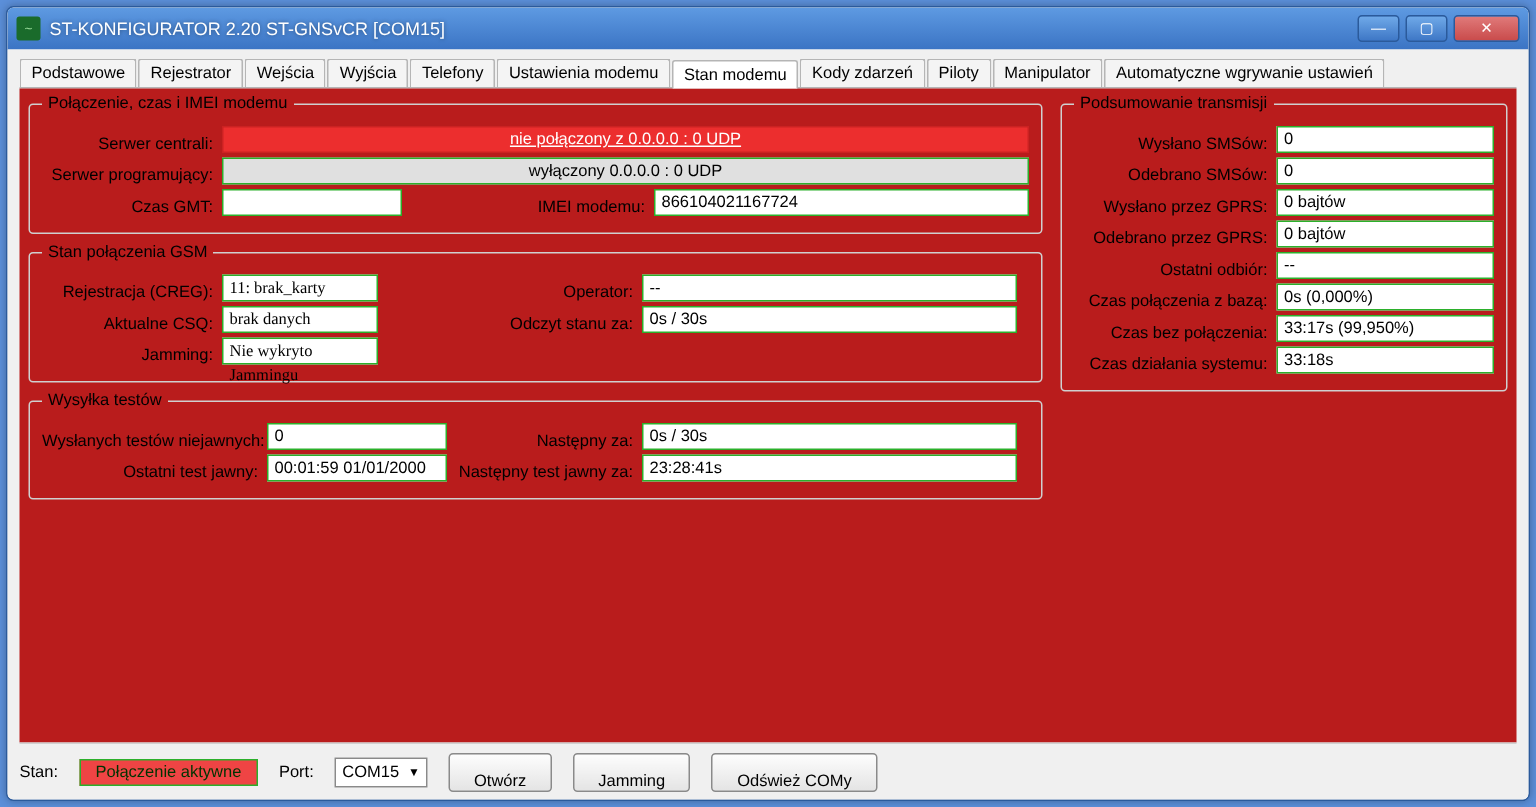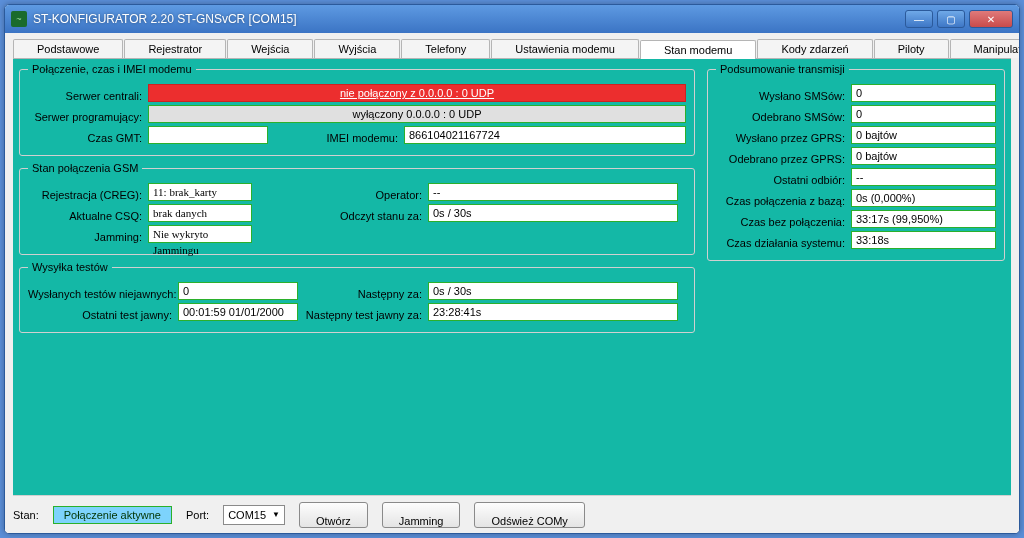--- a/index.html
+++ b/index.html
@@ -6,38 +6,38 @@
   body { margin: 0; background: #5b8fd9; padding: 4px; }
   .window { width: 1016px; height: 530px; margin: 0 auto; background: #fff; border: 1px solid #2b5a9b; border-radius: 5px; overflow: hidden; display: flex; flex-direction: column; box-shadow: 0 0 6px rgba(0,0,0,.3); }
   .titlebar { height: 28px; background: linear-gradient(#5e9ae2,#3b74c4); display: flex; align-items: center; padding: 0 6px; color: #fff; }
   .titlebar .icon { width: 16px; height: 16px; background: #1a6b2b; border-radius: 2px; margin-right: 6px; display:flex;align-items:center;justify-content:center;color:#9fe09f;font-size:9px;}
   .titlebar .title { flex: 1; font-size: 12px; text-shadow: 0 0 3px rgba(0,0,0,.4); }
   .winbtns { display: flex; gap: 4px; }
   .winbtn { width: 28px; height: 18px; background: linear-gradient(#6fa9e8,#3e77c6); border: 1px solid #2b5a9b; border-radius: 3px; display:flex;align-items:center;justify-content:center;color:#fff;font-size:10px;}
   .winbtn.close { background: linear-gradient(#e07a7a,#c94b4b); width:44px;}
   .client { flex: 1; background: #f0f0f0; padding: 6px 8px 4px 8px; display: flex; flex-direction: column; }
   .tabs { display: flex; border-bottom: 1px solid #b5b5b5; margin-bottom: 0; }
-  .tab { padding: 3px 23px; border: 1px solid #b5b5b5; border-bottom: none; background: #f4f4f4; margin-right: 1px; border-radius: 2px 2px 0 0; cursor: default; white-space: nowrap; }
+  .tab { padding: 3px 7px; border: 1px solid #b5b5b5; border-bottom: none; background: #f4f4f4; margin-right: 1px; border-radius: 2px 2px 0 0; cursor: default; white-space: nowrap; }
   .tab.active { background: #fff; position: relative; top: 1px; }
-  .tabcontent { flex: 1; background: #14b8a6; border: none; padding: 4px 0 0 0; display: flex; }
+  .tabcontent { flex: 1; background: #b91c1c; border: none; padding: 4px 0 0 0; display: flex; }
   .leftcol { flex: 1; }
   .rightcol { width: 310px; }
   fieldset { border: 1px solid #d0d0d0; margin: 0 6px 6px 6px; padding: 6px 8px 8px 8px; border-radius: 3px; }
   legend { padding: 0 4px; color: #000; }
   .row { display: flex; align-items: flex-end; margin: 3px 0; }
   .lbl { text-align: right; padding-right: 6px; white-space: nowrap; }
   .val { border: 1px solid #2bb02b; height: 18px; line-height: 16px; padding: 0 4px; background: #fff; }
   .val.wide { flex: 1; text-align: center; }
   .val.red { background: #ec2e2e; color: #fff; border-color: #c22; text-decoration: underline; }
   .val.gray { background: #e0e0e0; }
   .bottombar { height: 34px; display: flex; align-items: center; gap: 14px; border-top: 1px solid #d0d0d0; padding-top:4px;}
   .btn { height: 16px; padding: 12px 16px; background: linear-gradient(#fdfdfd,#e4e4e4); border: 1px solid #8a8a8a; border-radius: 3px; }
   .combo { height: 20px; border: 1px solid #8a8a8a; background: #fff; padding: 0 4px; display: inline-flex; align-items: center; gap: 6px; }
   .combo .arrow { font-size: 8px; }
-  .status-green { border: 1px solid #2bb02b; background: #7dd3fc; color: #003300; padding: 1px 10px; height:18px; line-height:14px;}
+  .status-green { border: 1px solid #2bb02b; background: #ef4444; color: #003300; padding: 1px 10px; height:18px; line-height:14px;}
   
   .cL1 { width: 120px; } 
   .cG1 { width: 120px; } 
   .cG2 { width: 104px; font-family: Liberation Serif, serif; } 
   .cG3 { width: 176px; } 
   .cG4 { width: 250px; } 
   .cT1 { width: 150px; }
   .cT2 { width: 120px; }
   .cT3 { width: 130px; }
   .cT4 { width: 250px; }
@@ -84,21 +84,21 @@
             <div class="val wide red">nie połączony z 0.0.0.0 : 0  UDP</div>
           </div>
           <div class="row">
             <div class="lbl cL1">Serwer programujący:</div>
             <div class="val wide gray">wyłączony 0.0.0.0 : 0  UDP</div>
           </div>
           <div class="row">
             <div class="lbl cL1">Czas GMT:</div>
             <div class="val" style="width:120px"></div>
             <div class="lbl" style="flex:1">IMEI modemu:</div>
-            <div class="val" style="width:282px">866104021167724</div>
+            <div class="val" style="width:250px">866104021167724</div>
           </div>
         </fieldset>
 
         <fieldset>
           <legend>Stan połączenia GSM</legend>
           <div class="row">
             <div class="lbl cG1">Rejestracja (CREG):</div>
             <div class="val cG2">11: brak_karty</div>
             <div class="lbl cG3">Operator:</div>
             <div class="val cG4">--</div>

